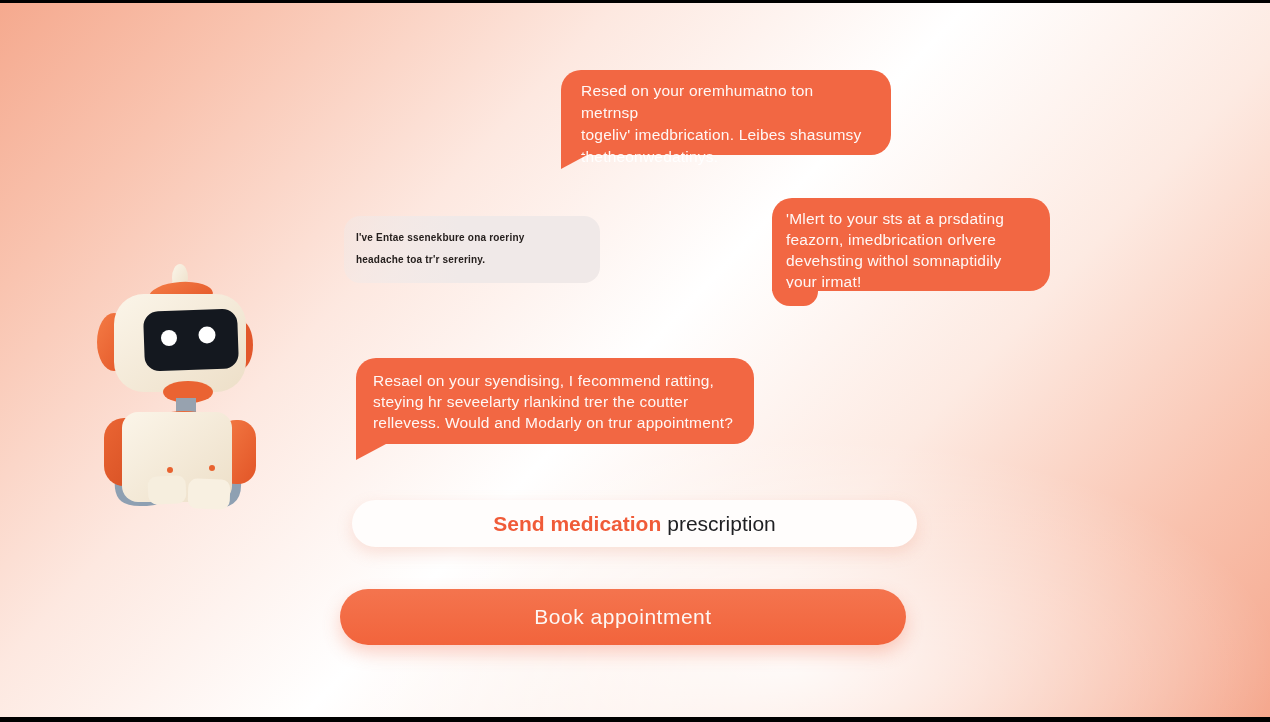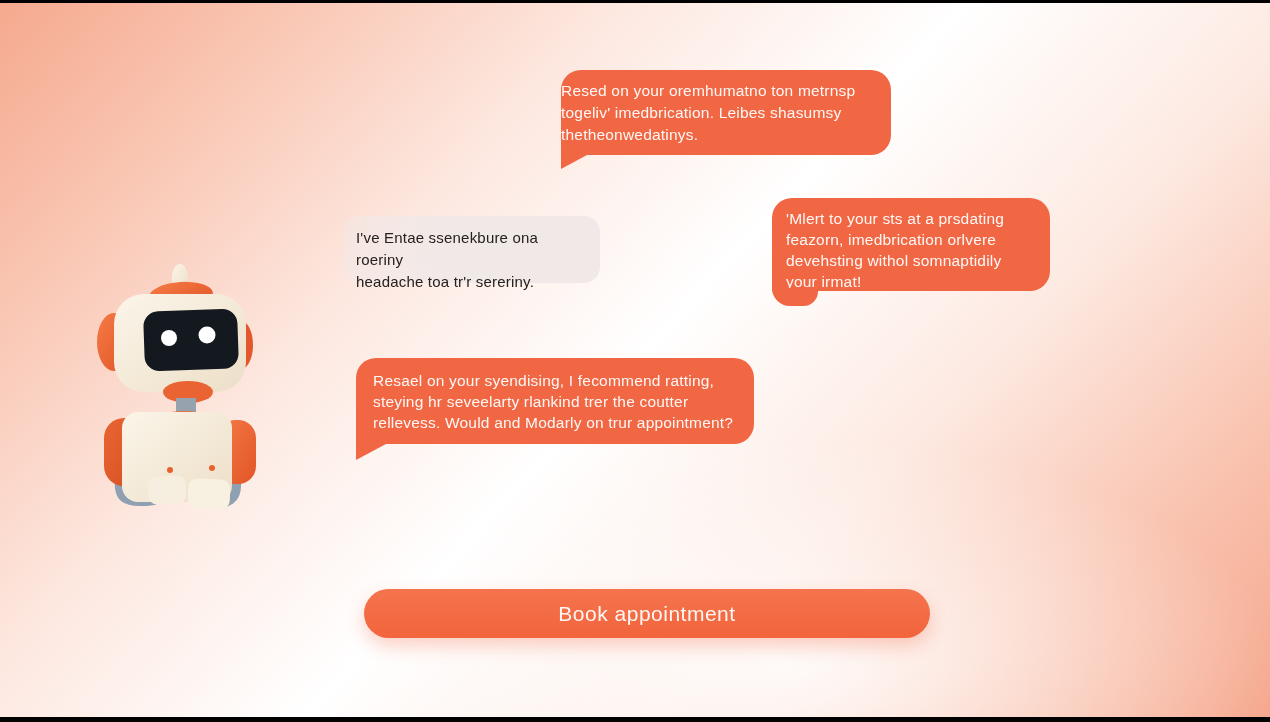--- a/index.html
+++ b/index.html
@@ -23,21 +23,21 @@
     white-space:pre-line;
     letter-spacing:.2px;
   }
   .bot{
     background:#F26743;
     color:rgba(255,255,255,.95);
     font-size:15.5px;
     line-height:22px;
     border-radius:20px 20px 20px 0;
   }
-  #bot-bubble-1{left:561px;top:70px;width:330px;height:85px;padding:10px 0;}
+  #bot-bubble-1{left:561px;top:70px;width:330px;height:85px;padding:10px 20px;}
   #bot-bubble-1::after{
     content:"";position:absolute;left:0;top:100%;
     width:0;height:0;
     border-top:14px solid #F26743;
     border-right:26px solid transparent;
   }
   #bot-bubble-2{left:772px;top:198px;width:278px;height:93px;padding:10px 14px;line-height:21px;}
   #bot-bubble-2::after{
     content:"";position:absolute;left:0;top:97%;
     width:46px;height:18px;background:#F26743;
@@ -48,42 +48,42 @@
     content:"";position:absolute;left:0;top:100%;
     width:0;height:0;
     border-top:16px solid #F26743;
     border-right:30px solid transparent;
   }
   #user-bubble{
     left:344px;top:216px;width:256px;height:67px;padding:11px 12px;
     background:linear-gradient(90deg, rgba(240,233,232,.45), #F0E9E8 45%);
     border-radius:16px;
     color:#26201E;
-    font-size:15px;font-weight:400;line-height:22px;
+    font-size:10px;font-weight:700;line-height:22px;
   }
 
   
   .pill{
     position:absolute;
     box-sizing:border-box;
     display:flex;align-items:center;justify-content:center;
     cursor:pointer;
     font-size:21px;
     border:none;
   }
   #send-prescription-button{
     left:352px;top:500px;width:565px;height:47px;
     background:#FFFDFC;border-radius:24px;
     box-shadow:0 6px 16px rgba(231,130,100,.22);
     color:#1F2023;
   }
   #send-prescription-button .hl{color:#F05B38;font-weight:bold;}
   #send-prescription-button .rest{margin-left:6px;color:#1F2023;}
   #book-appointment-button{
-    left:364px;top:589px;width:566px;height:49px;
+    left:340px;top:589px;width:566px;height:56px;
     background:linear-gradient(180deg,#F4744E,#F2643C);
     border-radius:28px;
     color:#FDF7F4;
     letter-spacing:.5px;
     box-shadow:0 8px 18px rgba(242,103,67,.30);
   }
 
   
   #robot{position:absolute;left:92px;top:252px;width:172px;height:266px;}
 </style>
@@ -148,17 +148,21 @@
 
   <div id="bot-bubble-2" class="bubble bot">'Mlert to your sts at a prsdating
 feazorn, imedbrication orlvere
 devehsting withol somnaptidily
 your irmat!</div>
 
   <div id="bot-bubble-3" class="bubble bot">Resael on your syendising, I fecommend ratting,
 steying hr seveelarty rlankind trer the coutter
 rellevess. Would and Modarly on trur appointment?</div>
 
+  <button id="send-prescription-button" class="pill">
+    <span class="hl">Send medication</span>
+    <span class="rest">prescription</span>
+  </button>
 
   <button id="book-appointment-button" class="pill">Book appointment</button>
 
   <div id="letterbox-bottom" class="letterbox"></div>
 </div>
 
 </body></html>

